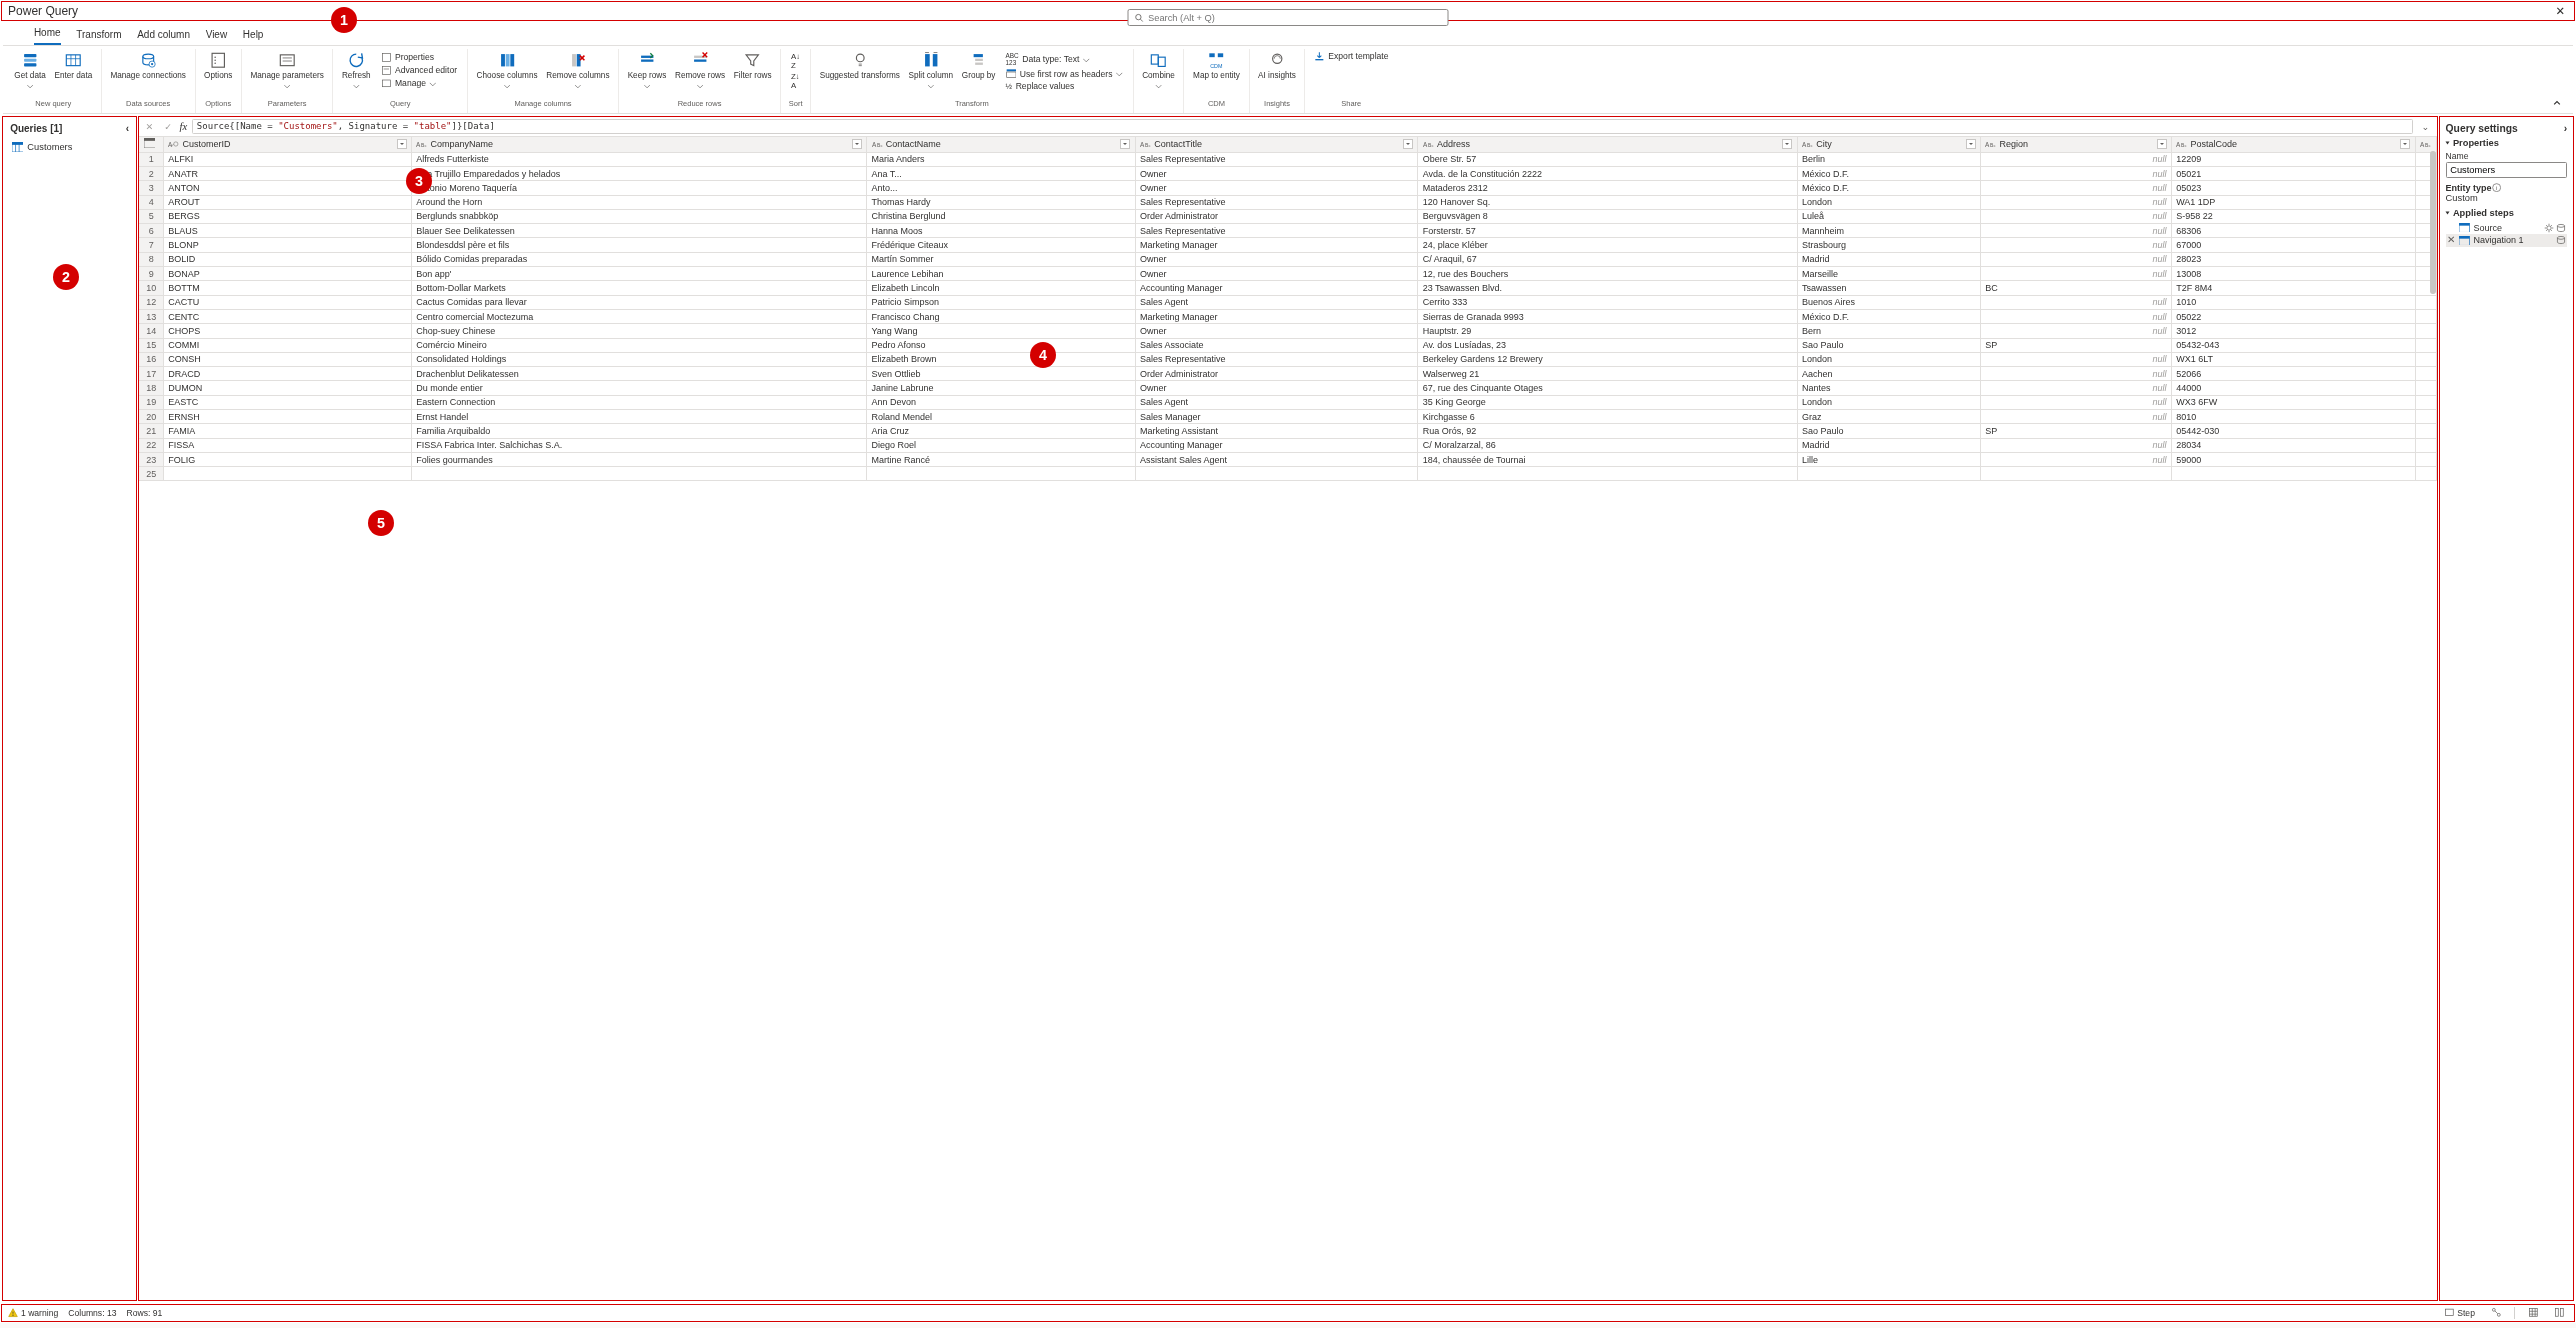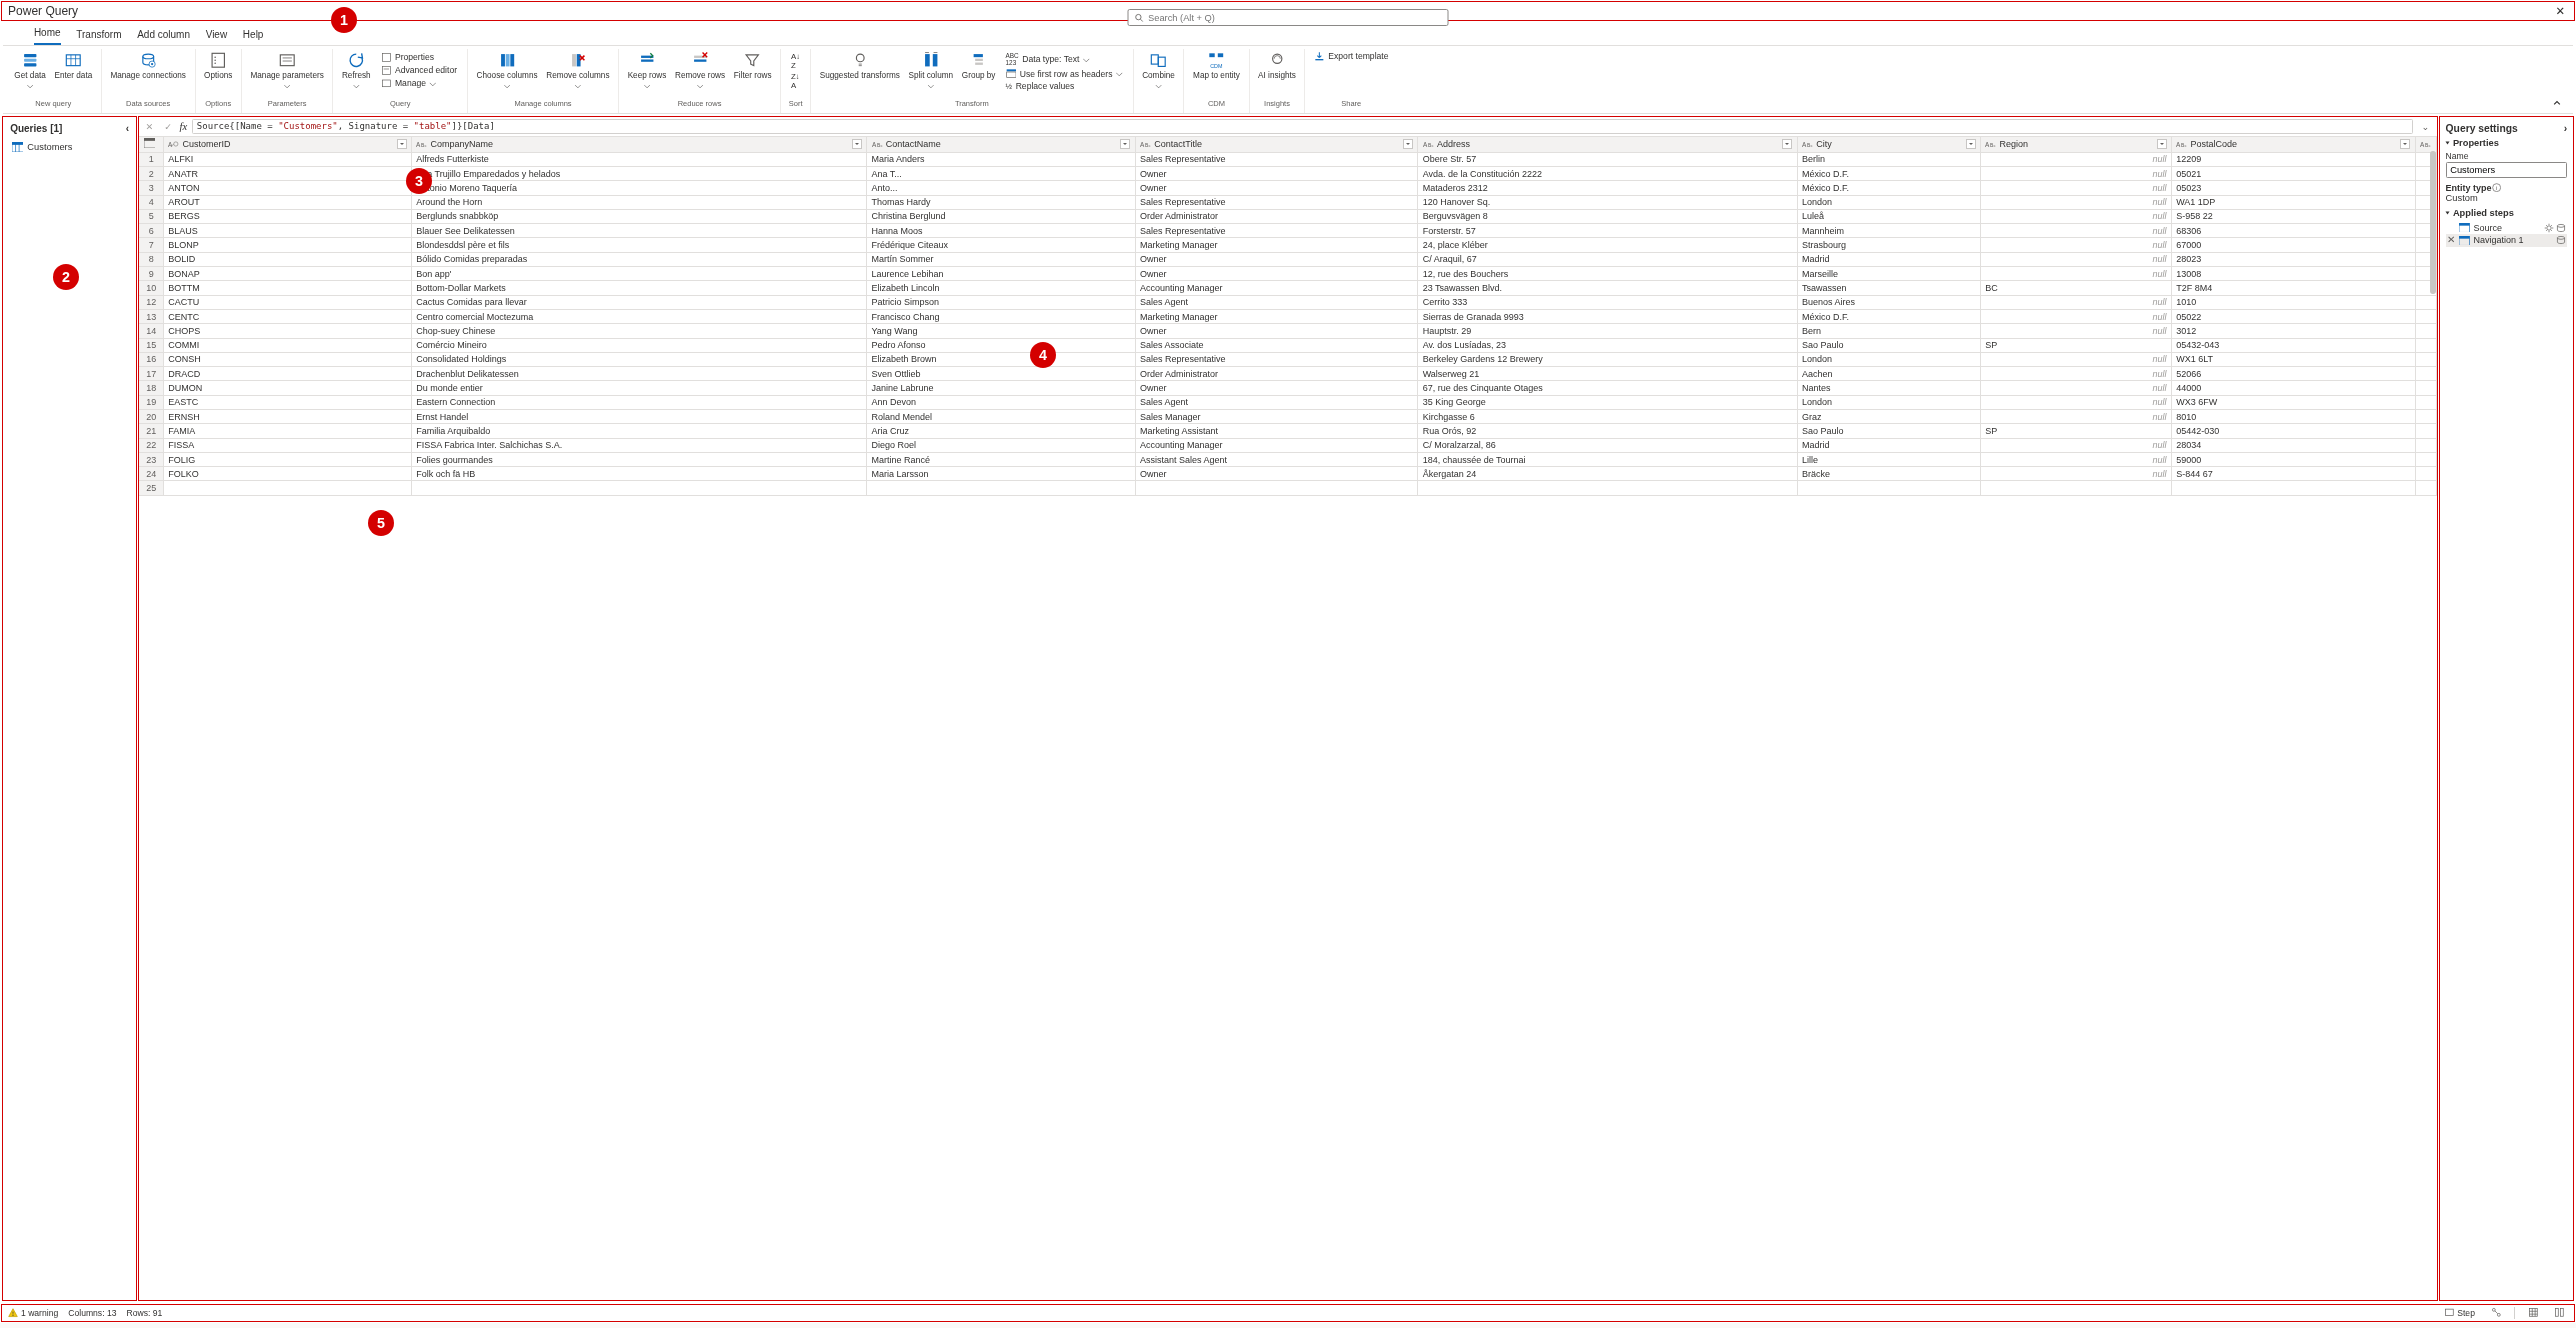--- a/index.html
+++ b/index.html
@@ -892,32 +892,20 @@
               <td>FOLIG</td>
               <td>Folies gourmandes</td>
               <td>Martine Rancé</td>
               <td>Assistant Sales Agent</td>
               <td>184, chaussée de Tournai</td>
               <td>Lille</td>
               <td class="null">null</td>
               <td>59000</td>
               <td></td>
             </tr>
-            <tr>
-              <td class="rownum">24</td>
-              <td>FOLKO</td>
-              <td>Folk och fä HB</td>
-              <td>Maria Larsson</td>
-              <td>Owner</td>
-              <td>Åkergatan 24</td>
-              <td>Bräcke</td>
-              <td class="null">null</td>
-              <td>S-844 67</td>
-              <td></td>
-            </tr>
             <tr style="height: 7.1px; overflow: hidden; margin-left: 44px;">
               <td class="rownum">25</td>
               <td></td>
               <td></td>
               <td></td>
               <td></td>
               <td></td>
               <td></td>
               <td></td>
               <td></td>

